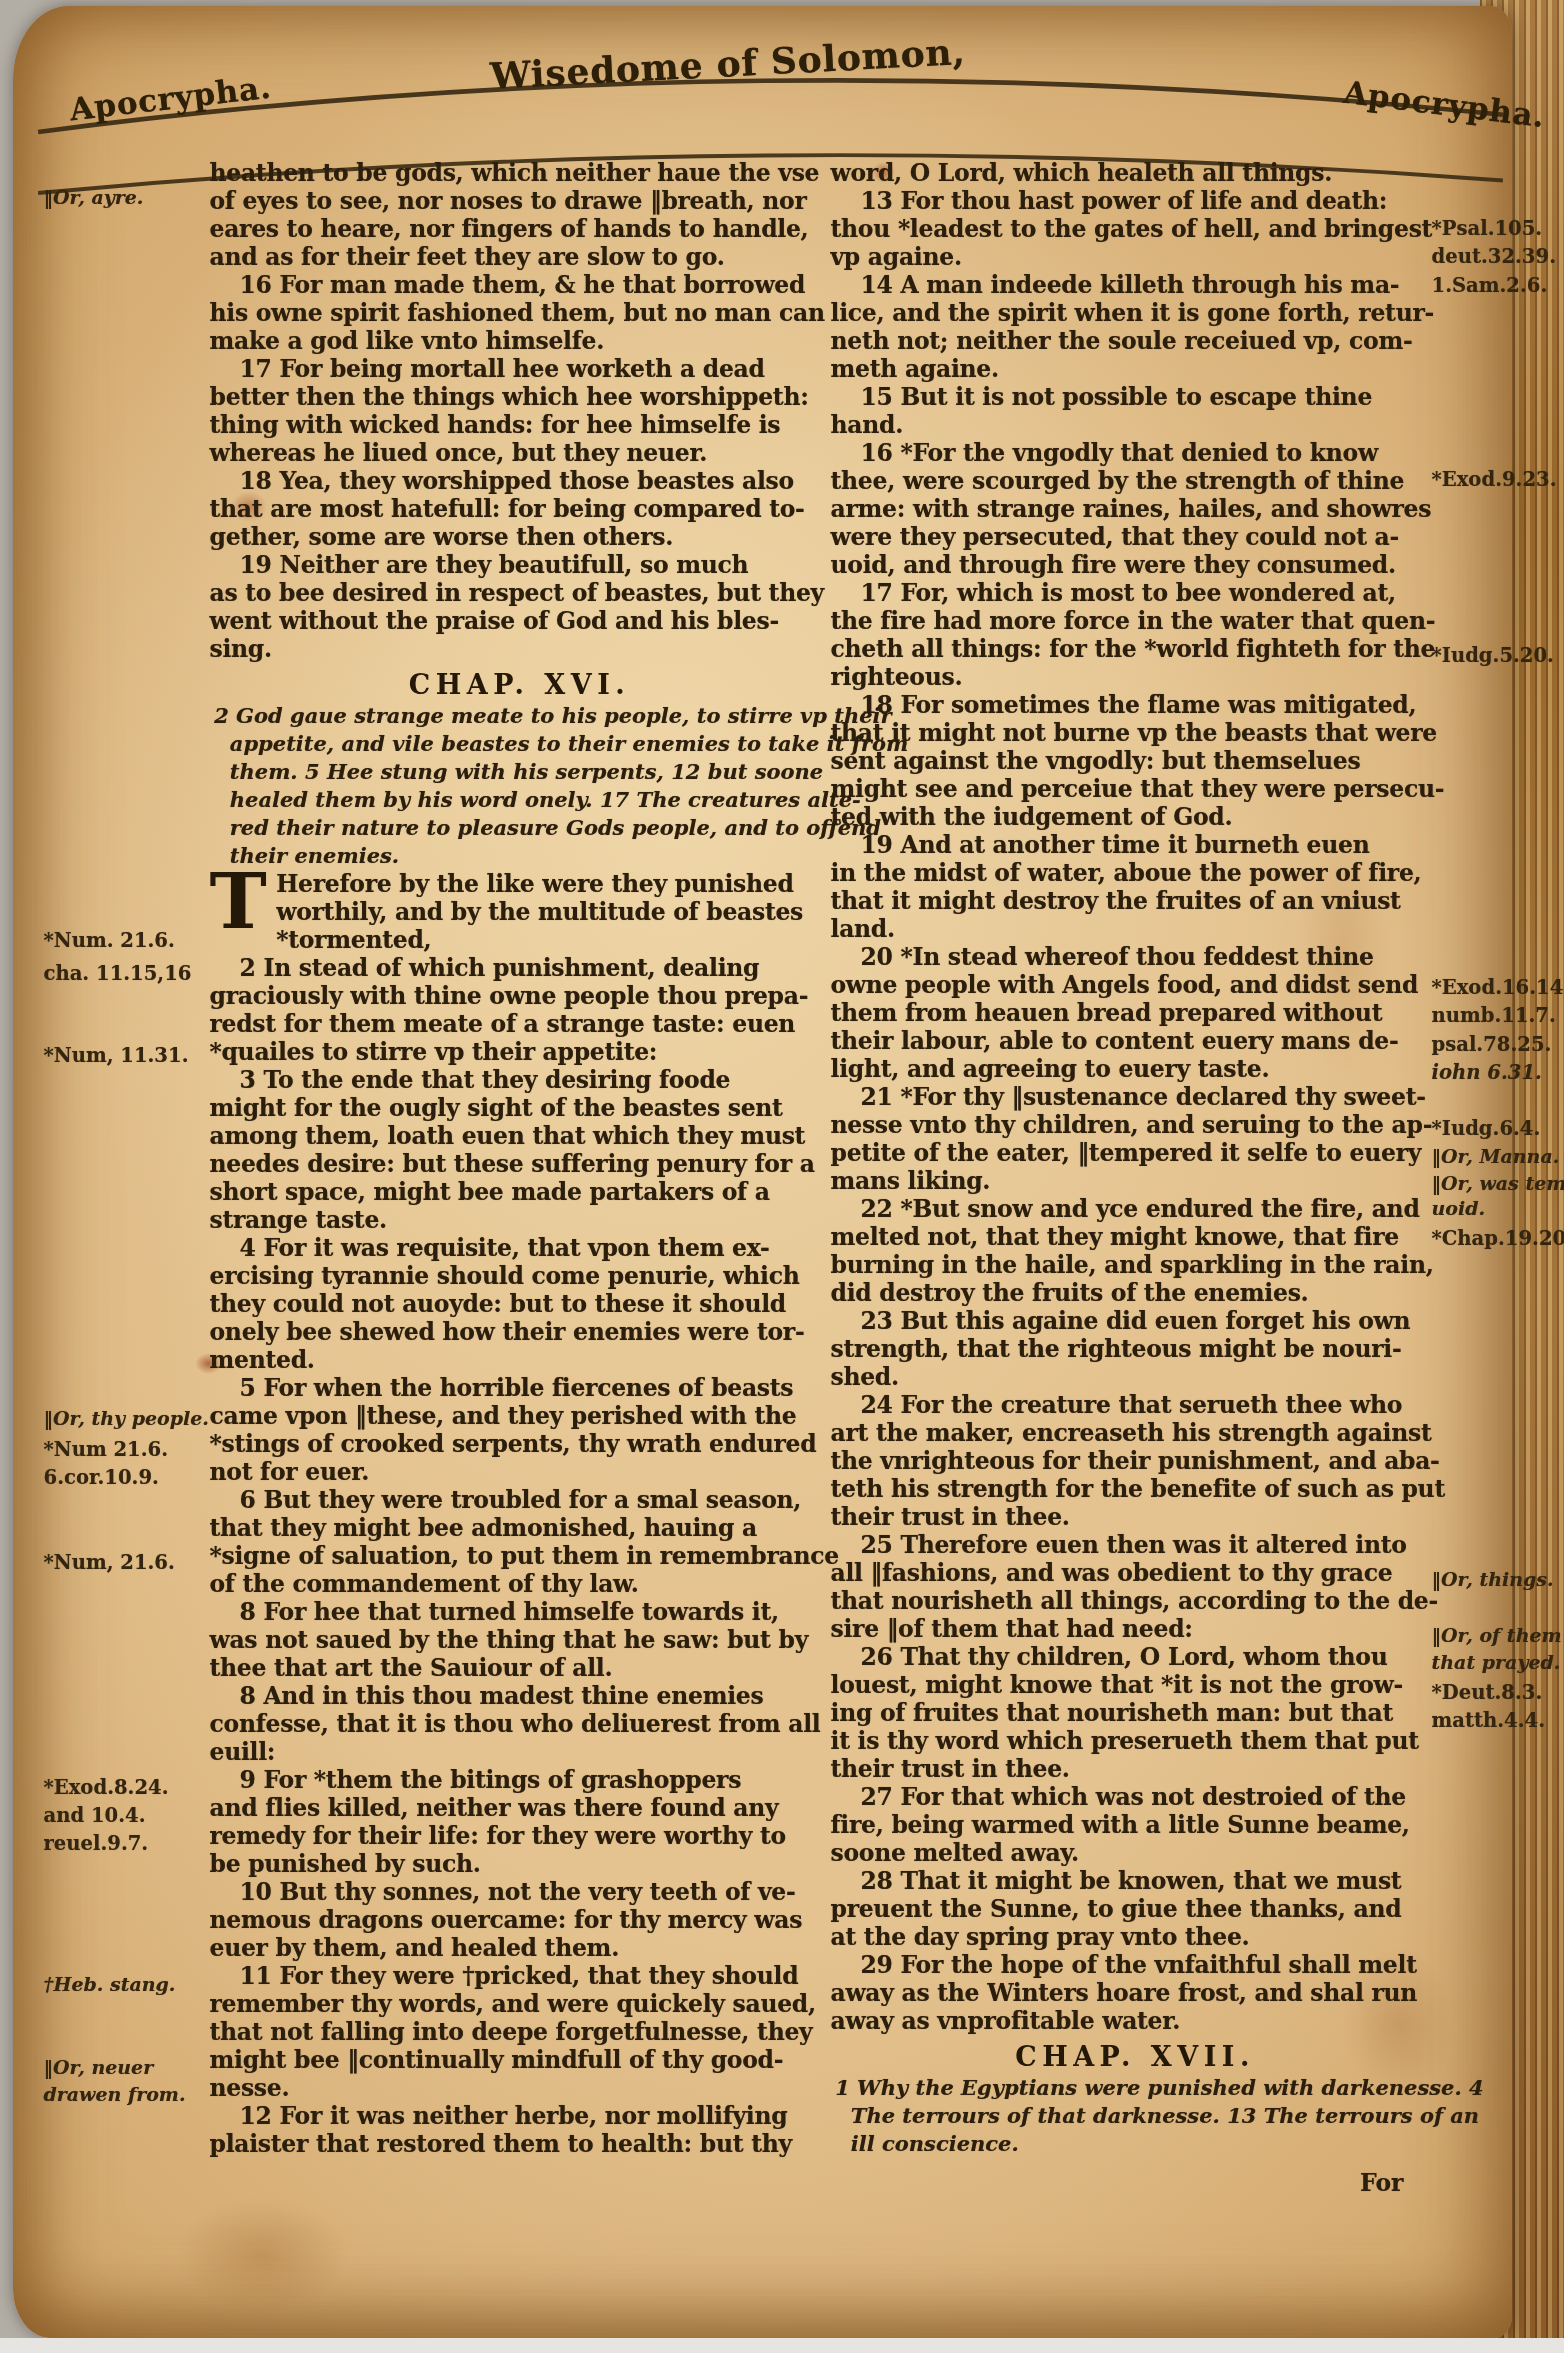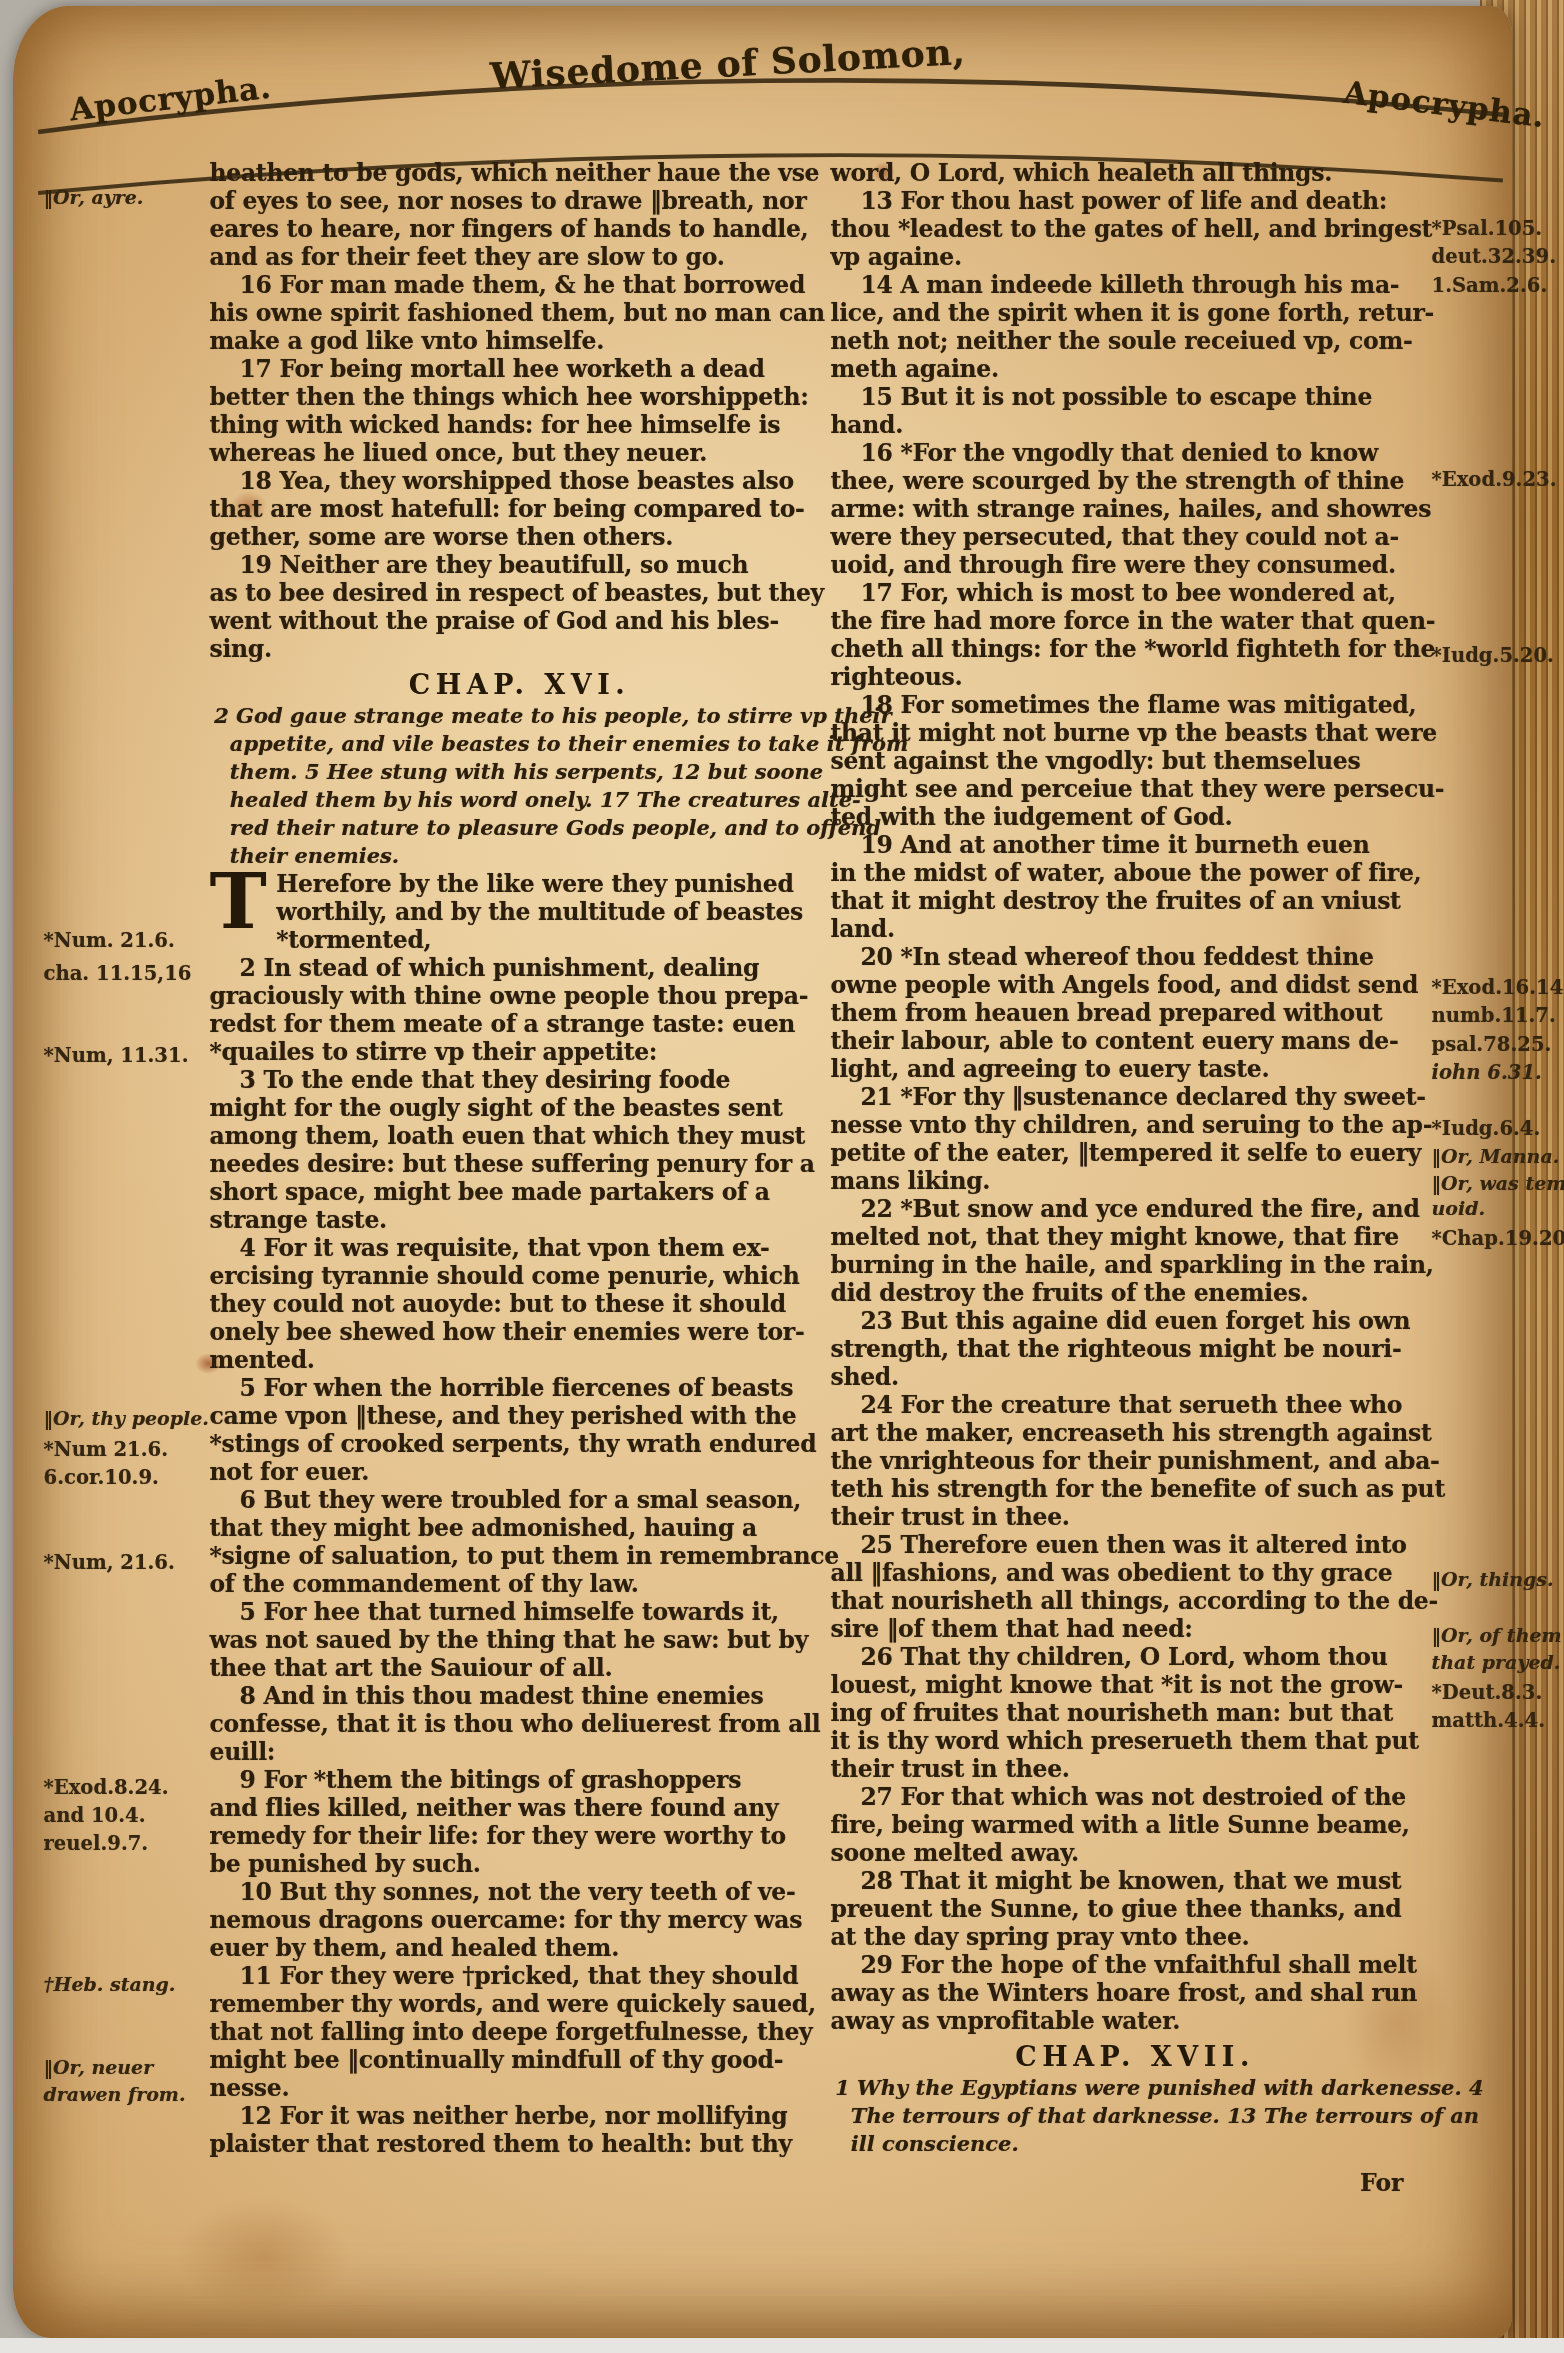--- a/index.html
+++ b/index.html
@@ -155,21 +155,21 @@
         <div class="ln">*stings of crooked serpents, thy wrath endured</div>
         <div class="ln">not for euer.</div>
       </div>
       <div class="block verse">
         <div class="ln first">6 But they were troubled for a smal season,</div>
         <div class="ln">that they might bee admonished, hauing a</div>
         <div class="ln">*signe of saluation, to put them in remembrance</div>
         <div class="ln">of the commandement of thy law.</div>
       </div>
       <div class="block verse">
-        <div class="ln first">5 For hee that turned himselfe towards it,</div>
+        <div class="ln first">8 For hee that turned himselfe towards it,</div>
         <div class="ln">was not saued by the thing that he saw: but by</div>
         <div class="ln">thee that art the Sauiour of all.</div>
       </div>
       <div class="block verse">
         <div class="ln first">8 And in this thou madest thine enemies</div>
         <div class="ln">confesse, that it is thou who deliuerest from all</div>
         <div class="ln">euill:</div>
       </div>
       <div class="block verse">
         <div class="ln first">9 For *them the bitings of grashoppers</div>

